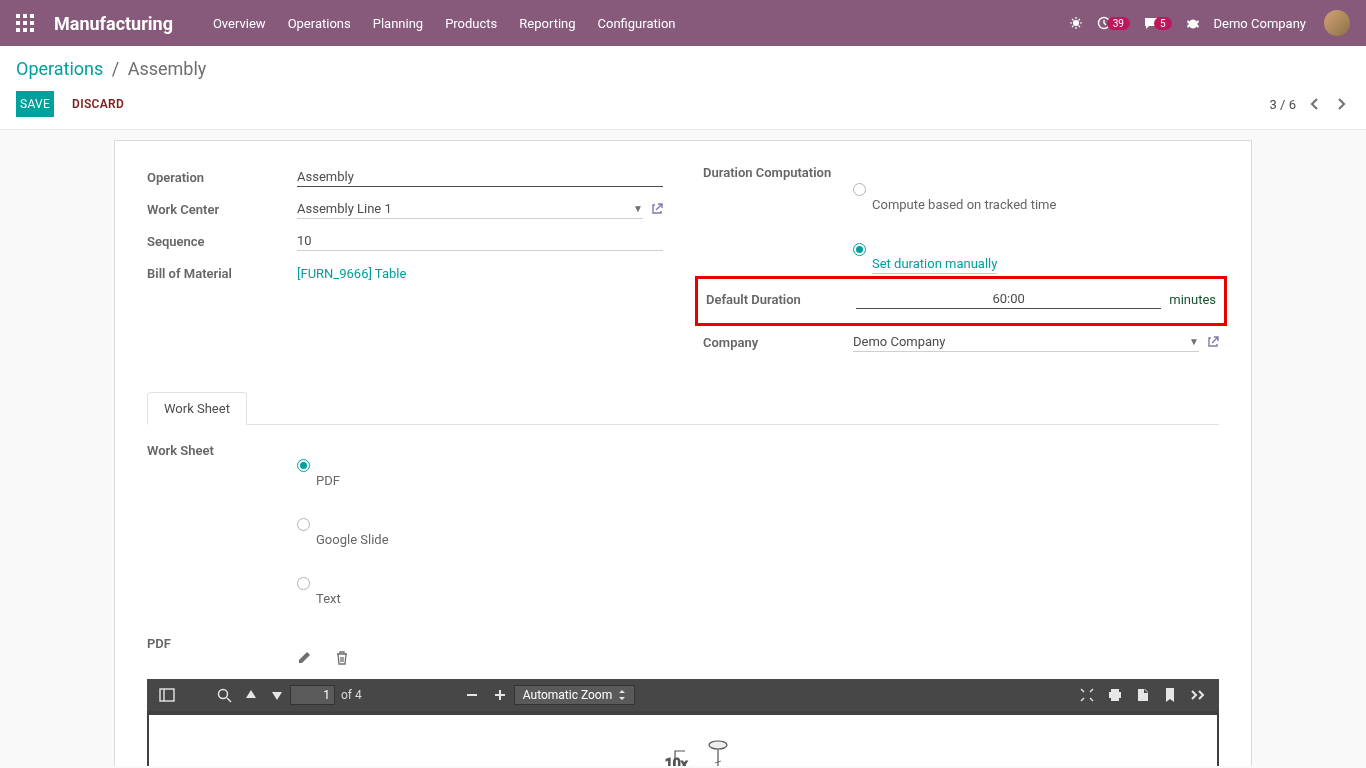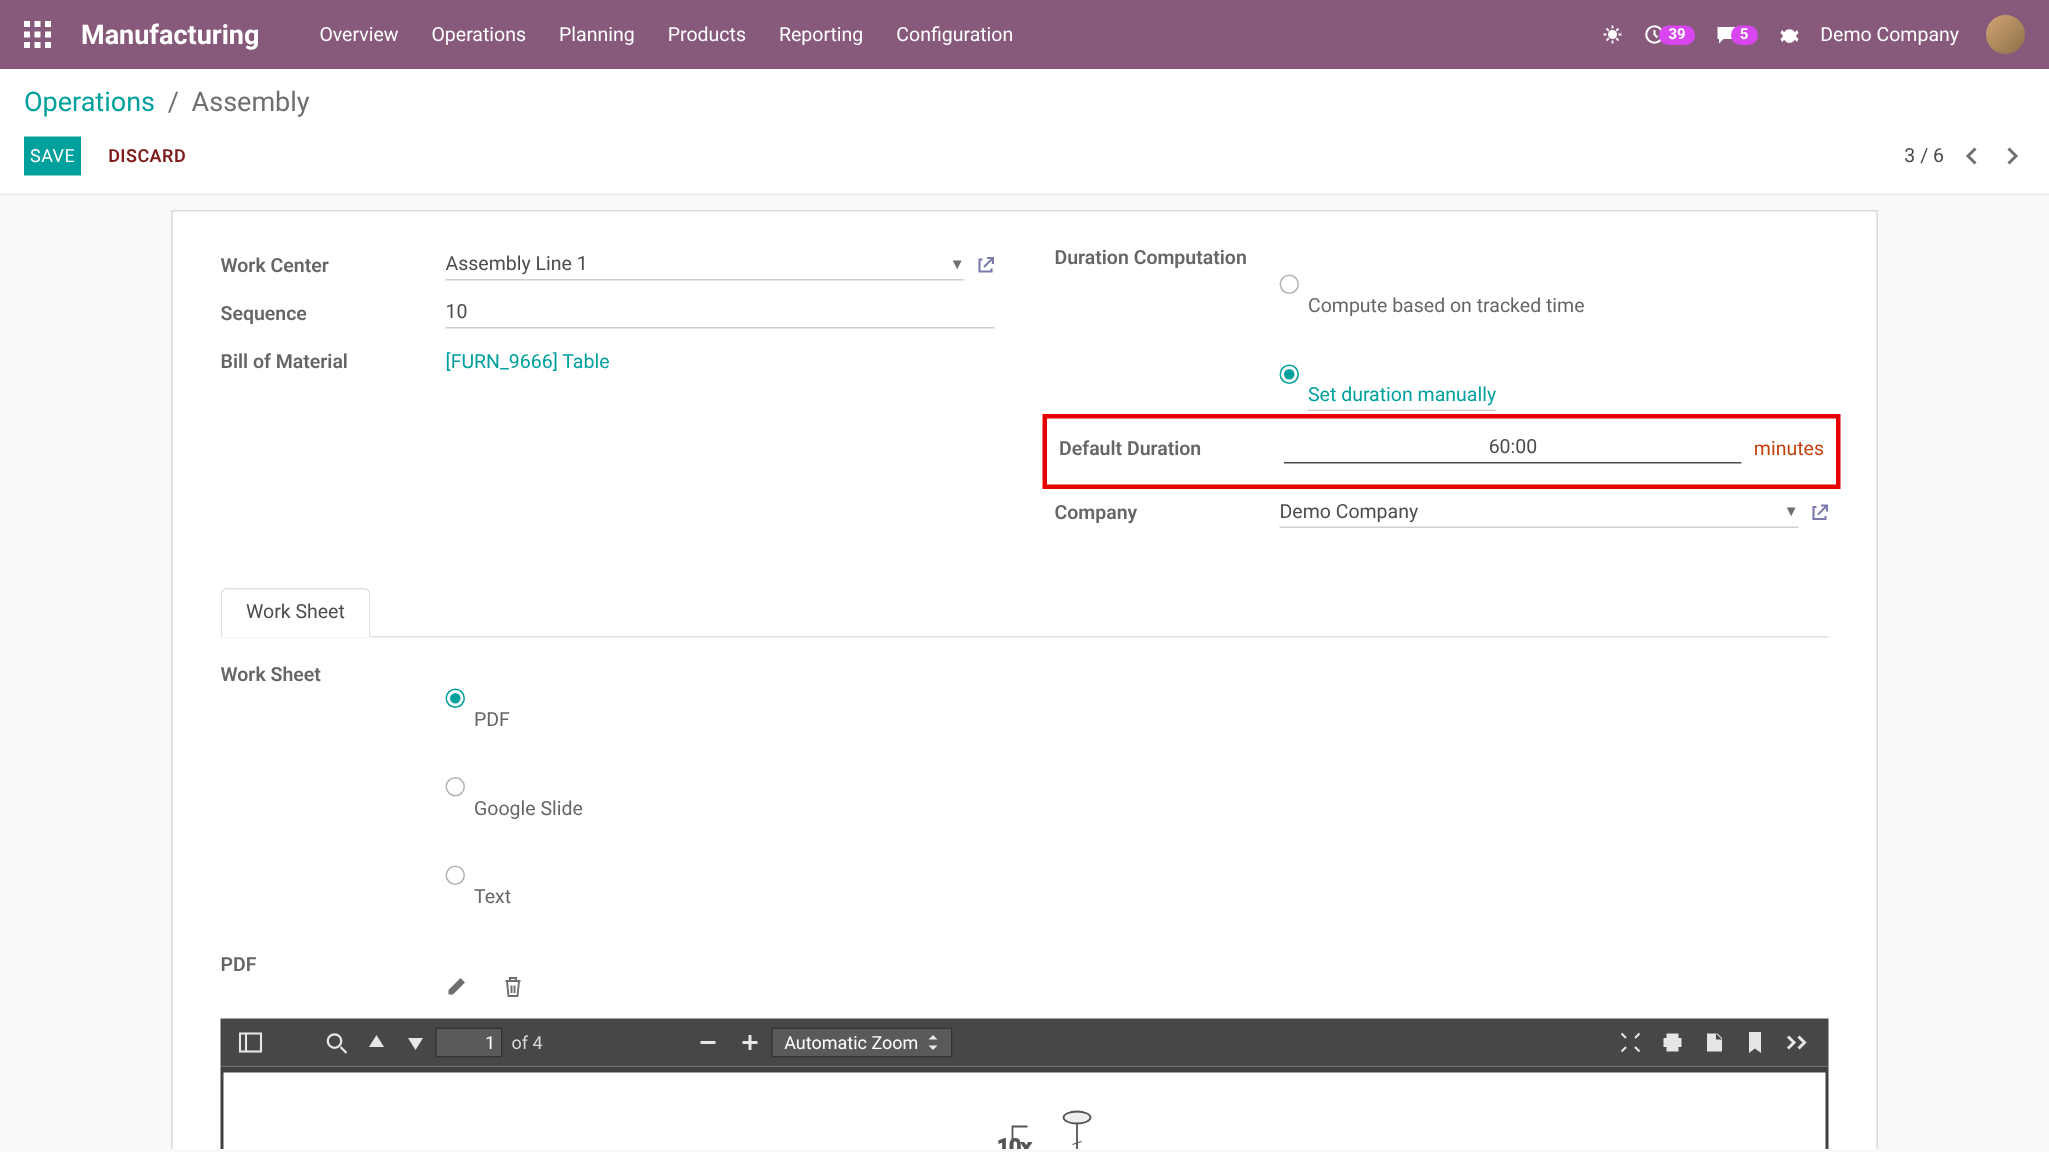--- a/index.html
+++ b/index.html
@@ -6,21 +6,21 @@
   body { background: #f9f9f9; font-size: 13px; color: #4c4c4c; overflow-x: hidden; width: 1366px; height: 768px; }
   
   .topbar { background: #875a7b; height: 46px; display: flex; align-items: center; padding: 0 16px; color: #fff; }
   .topbar .apps-icon { width: 18px; height: 18px; margin-right: 20px; cursor: pointer; }
   .topbar .app-title { font-size: 18px; font-weight: 700; margin-right: 40px; }
   .topbar .menu { display: flex; gap: 22px; }
   .topbar .menu a { color: #fff; font-size: 13px; text-decoration: none; cursor: pointer; }
   .topbar .spacer { flex: 1; }
   .topbar .right { display: flex; align-items: center; gap: 14px; }
   .topbar .icon-btn { color: #fff; cursor: pointer; display: flex; align-items: center; position: relative; }
-  .topbar .badge { background: #d946ef; color: #fff; font-size: 10px; border-radius: 8px; padding: 1px 6px; margin-left: -4px; font-weight: bold; }
+  .topbar .badge { background: #be185d; color: #fff; font-size: 10px; border-radius: 8px; padding: 1px 6px; margin-left: -4px; }
   .topbar .avatar { width: 26px; height: 26px; border-radius: 50%; background: linear-gradient(135deg,#d4a574,#8b6f47); margin-left: 4px; }
   .topbar .company { font-size: 13px; cursor: pointer; }
   
   .content { background: #fff; }
   .breadcrumb { padding: 12px 16px 4px; font-size: 18px; }
   .breadcrumb .link { color: #00a09d; cursor: pointer; }
   .breadcrumb .sep { color: #6f6f6f; margin: 0 4px; }
   .breadcrumb .cur { color: #6f6f6f; }
   
   .actionbar { display: flex; align-items: center; padding: 8px 16px 12px; border-bottom: 1px solid #e9ecef; }
@@ -47,21 +47,21 @@
   
   .radio-row { display: flex; align-items: center; gap: 6px; padding: 2px 0; }
   .radio { width: 13px; height: 13px; border: 1px solid #b3b3b3; border-radius: 50%; display: inline-flex; align-items: center; justify-content: center; cursor: pointer; }
   .radio.checked { border-color: #00a09d; }
   .radio.checked::after { content: ""; width: 7px; height: 7px; background: #00a09d; border-radius: 50%; }
   .radio-label { color: #666; font-size: 13px; cursor: pointer; margin-top: 30px; }
   .radio-label.sel { color: #00a09d; }
   
   .highlight-box { border: 3px solid #e60000; padding: 8px 8px 4px; margin: -8px -8px 4px; }
   .duration-input { border: none; border-bottom: 1px solid #cfcfcf; width: 155px; padding: 2px 0; font-size: 13px; outline: none; text-align: center; }
-  .duration-unit { color: #c2410c; margin-left: 8px; }
+  .duration-unit { color: #14532d; margin-left: 8px; }
   
   .tabs { border-bottom: 1px solid #dee2e6; margin-top: 30px; display: flex; }
   .tab { border: 1px solid #dee2e6; border-bottom: 1px solid #fff; padding: 8px 16px; font-size: 13px; color: #4c4c4c; cursor: pointer; border-radius: 4px 4px 0 0; margin-bottom: -1px; background: #fff; }
   
   .ws-row { display: flex; margin-top: 16px; }
   .ws-label { width: 150px; font-weight: 600; color: #666; font-size: 13px; padding-top: 2px; }
   .ws-opts { flex: 1; }
   .ws-opts .radio-row { margin-bottom: 10px; }
   .pdf-tools { margin-left: 150px; display: flex; gap: 24px; margin-bottom: 14px; }
   .pdf-tools .tool { color: #6f6f6f; cursor: pointer; }
@@ -168,20 +168,26 @@
       </span>
     </div>
   </div>
 
   <div class="form-area">
     <div class="sheet">
       <div class="cols">
 
         <div class="col">
           <div class="field-row">
+            <div class="field-label">Operation</div>
+            <div class="field-val">
+                <input type="text" value="Assembly" style="">
+              </div>
+          </div>
+          <div class="field-row">
             <div class="field-label">Work Center</div>
             <div class="field-val">
               <div class="sel">
                 <span class="txt">Assembly Line 1</span>
                 <span class="caret">▼</span>
               </div>
               <span class="ext">
                 <svg width="12" height="12" viewBox="0 0 12 12" fill="none" stroke="#7c7bad" stroke-width="1.4">
                     <path d="M4 2H2v8h8V8M7 1h4v4M11 1L5 7"></path>
                   </svg>

